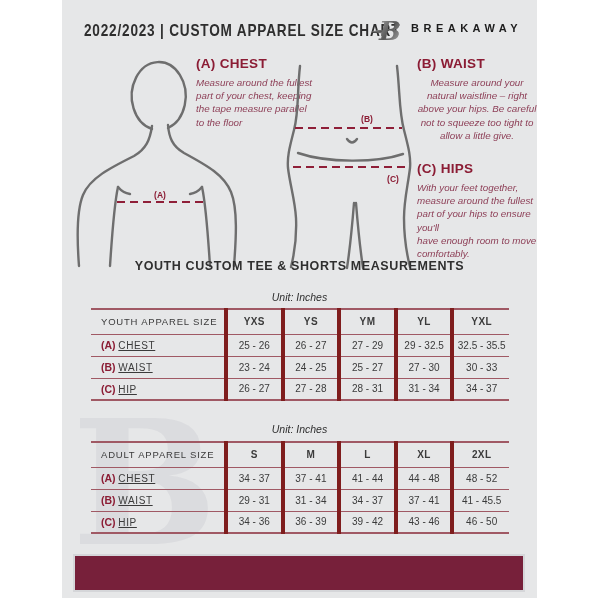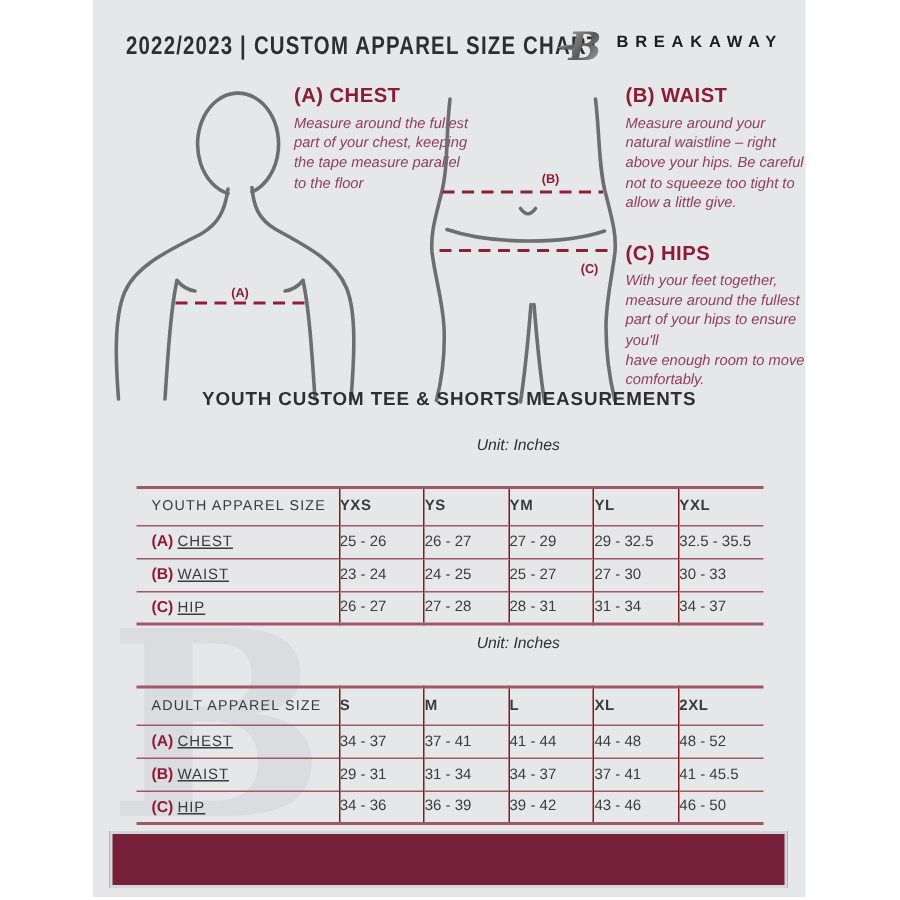--- a/index.html
+++ b/index.html
@@ -11,41 +11,41 @@
   .doc-title{position:absolute;left:22px;top:21px;font-size:17px;font-weight:bold;color:#2e2e2e;
              letter-spacing:1px;transform:scaleX(0.80);transform-origin:left top;white-space:nowrap;}
   .brand-logo{position:absolute;left:308px;top:14px;width:32px;height:32px;}
   .brand-name{position:absolute;left:349px;top:22px;font-size:11px;font-weight:bold;color:#1c1c1c;
               letter-spacing:4.5px;white-space:nowrap;}
 
   
   .inst-head{position:absolute;font-size:13.5px;font-weight:bold;color:#8b1c34;letter-spacing:.3px;white-space:nowrap;}
   .inst-body{position:absolute;font-size:9.8px;font-style:italic;color:#8e4058;line-height:13.2px;white-space:pre-line;}
   #inst-a-head{left:134px;top:56px;} #inst-a-body{left:134px;top:76px;width:116px;}
-  #inst-b-head{left:355px;top:56px;} #inst-b-body{left:355px;top:76px;width:120px;}
+  #inst-b-head{left:355px;top:56px;} #inst-b-body{left:355px;top:76px;width:120px;text-align:center;}
   #inst-c-head{left:355px;top:161px;} #inst-c-body{left:355px;top:181px;width:122px;}
 
   
   #figures{position:absolute;left:0;top:0;width:475px;height:598px;}
   .fig{fill:none;stroke:#6e6e6e;stroke-width:2.4;stroke-linecap:round;}
   .dash{fill:none;stroke:#8f1f38;stroke-width:2;stroke-dasharray:8 5;}
   .marker{font-family:"Liberation Sans",sans-serif;font-size:8.5px;font-weight:bold;fill:#8b1c34;text-anchor:middle;}
 
   
   .tbl-title{position:absolute;left:0;width:475px;text-align:center;font-size:12.5px;font-weight:bold;
              color:#2f2f2f;letter-spacing:.6px;}
-  .tbl-unit{position:absolute;left:0;width:475px;text-align:center;font-size:10.5px;font-style:italic;color:#2f2f2f;margin-left:46px;}
+  .tbl-unit{position:absolute;left:0;width:475px;text-align:center;font-size:10.5px;font-style:italic;color:#2f2f2f;}
   #youth-title{top:259px;} #youth-unit{top:291px;}
   #adult-title{top:408px;} #adult-unit{top:423px;}
   table.size{position:absolute;left:29px;width:418px;border-collapse:collapse;table-layout:fixed;
-             border-top:2px solid #a05964;border-bottom:2px solid #a05964;margin-top:16px;}
+             border-top:2px solid #a05964;border-bottom:2px solid #a05964;}
   #youth-table{top:308px;} #adult-table{top:441px;}
   table.size tr{border-top:1.5px solid #a05964;}
   table.size tr:first-child{border-top:none;}
-  table.size td{padding:0;border-left:1px solid #7f1d1d;font-size:10px;color:#3b3b3b;
+  table.size td{padding:0;border-left:4px solid #7f1d1d;font-size:10px;color:#3b3b3b;text-align:center;
                 vertical-align:middle;overflow:hidden;white-space:nowrap;}
   table.size td:first-child{border-left:none;text-align:left;padding-left:10px;}
   table.size tr.hdr{height:25px;} table.size tr.row{height:22px;}
   .size-hdr-label{font-size:9.5px;letter-spacing:.8px;color:#3b3b3b;}
   .col-hdr{font-weight:bold;font-size:10.5px;letter-spacing:.4px;}
   .row-prefix{font-weight:bold;color:#8b1c34;font-size:10.5px;}
   .row-label{font-size:10px;letter-spacing:.6px;color:#3b3b3b;text-decoration:underline;}
 
   
   #watermark{position:absolute;left:10px;top:398px;font-family:"DejaVu Serif",serif;font-size:172px;

